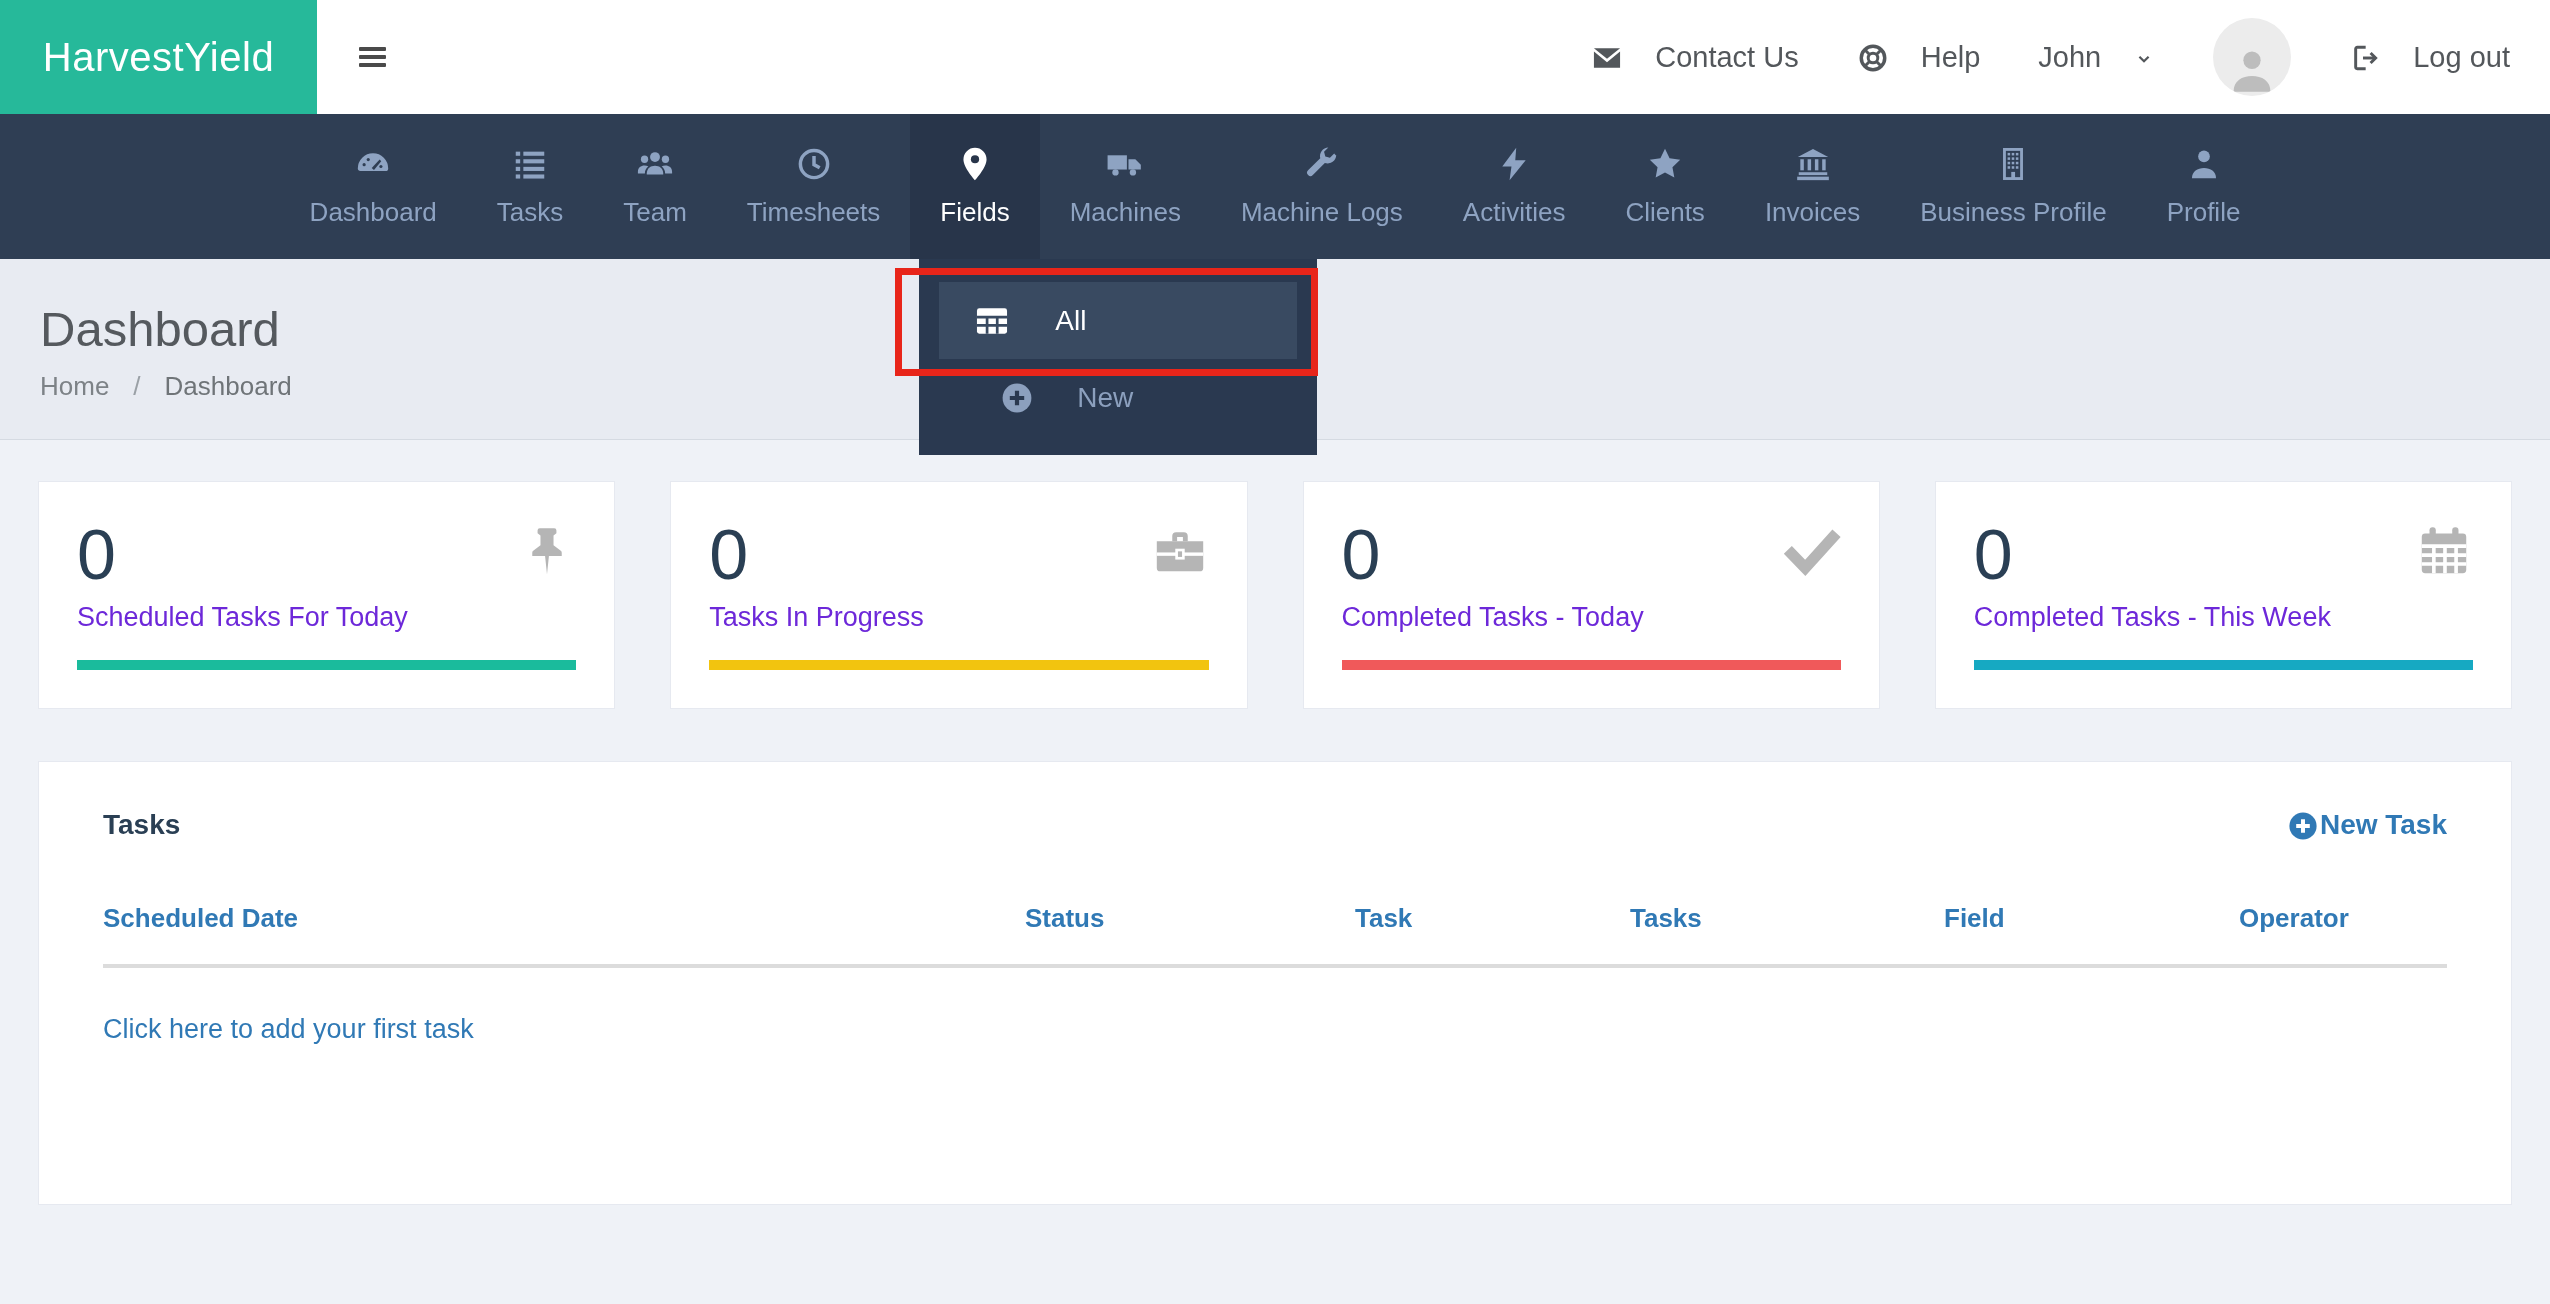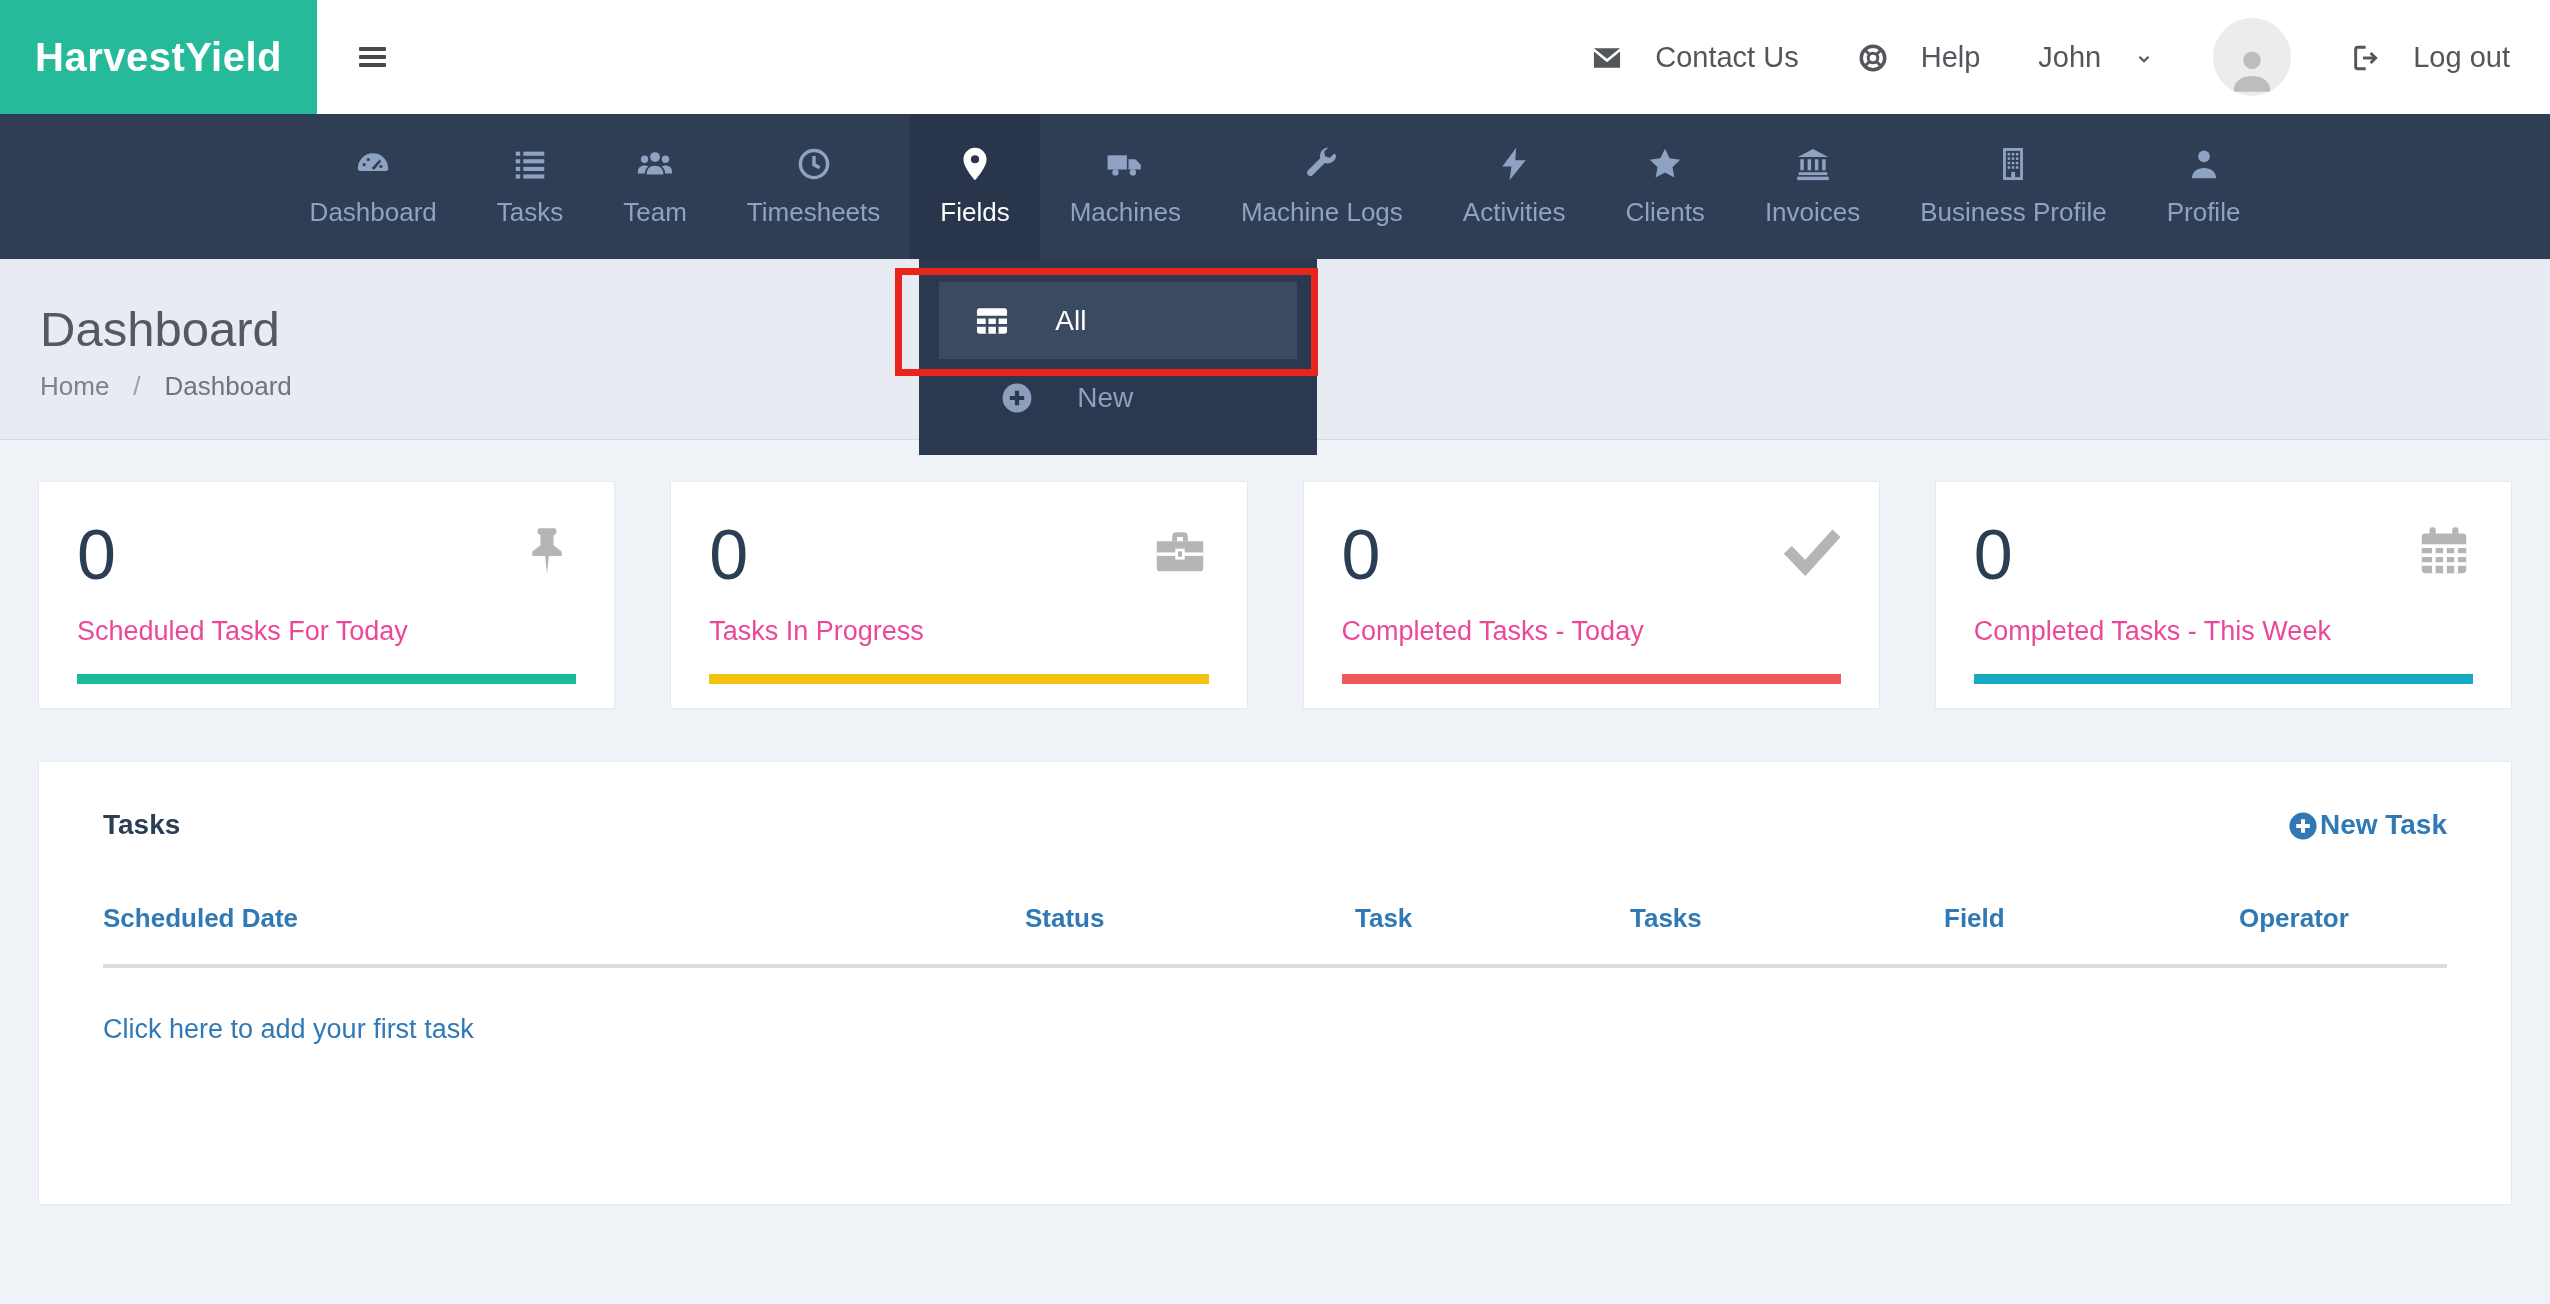--- a/index.html
+++ b/index.html
@@ -1,21 +1,21 @@
 <!DOCTYPE html>
 <html><head>
 <meta charset="utf-8">
 <style>
   * { margin:0; padding:0; box-sizing:border-box; }
   html,body { width:2550px; height:1304px; overflow:hidden;
     font-family:"Liberation Sans","DejaVu Sans",sans-serif; background:#EFF2F7; }
 
   
   .topbar { height:114px; background:#fff; display:flex; align-items:stretch; position:relative; z-index:5; }
-  .logo { width:317px; background:#26B99A; color:#fff; font-size:40px; font-weight:bold;
+  .logo { width:317px; background:#26B99A; color:#fff; font-size:40px; font-weight:normal;
     display:flex; align-items:center; justify-content:center; letter-spacing:.5px; cursor:pointer; }
   .hamburger { width:110px; display:flex; align-items:center; justify-content:center; cursor:pointer; background:none; border:none; }
   .hamburger .bars { width:27px; }
   .hamburger .bars div { height:4px; background:#4a4a4a; margin:4px 0; border-radius:1px; }
   .top-right { margin-left:auto; display:flex; align-items:center; gap:58px; padding-right:40px; color:#53575b; font-size:29px; }
   .top-item { display:flex; align-items:center; gap:32px; cursor:pointer; color:#53575b; }
   .top-item svg { width:32px; height:32px; }
   .chev svg { width:22px; height:22px; }
   .avatar { width:78px; height:78px; border-radius:50%; background:#ECECEC; display:flex; align-items:flex-end; justify-content:center; overflow:hidden; cursor:pointer; }
   .avatar svg { width:52px; height:52px; color:#BDBDBD; }
@@ -47,21 +47,21 @@
   .breadcrumb .sep { color:#9AA0A6; }
   .breadcrumb .current { color:#6F7478; }
   .breadcrumb .bc-home { cursor:pointer; }
 
   
   .cards { display:flex; gap:55px; margin:41px 38px 0; }
   .card { flex:1; height:228px; background:#fff; border:1px solid #E6E9F0; position:relative; padding:38px 38px 0; }
   .card .value { font-size:70px; font-weight:300; color:#2A3F54; line-height:1; }
   .card .card-ico { position:absolute; right:38px; top:40px; color:#B5B5B5; }
   .card .card-ico svg { width:58px; height:58px; }
-  .card .label { margin-top:26px; font-size:27px; color:#ec4899; }
+  .card .label { margin-top:12px; font-size:27px; color:#6d28d9; }
   .card .bar { margin-top:27px; height:10px; }
 
   
   .panel { margin:52px 38px 0; height:444px; background:#fff; border:1px solid #E6E9F0; padding:46px 64px 0; }
   .panel-head { display:flex; align-items:center; }
   .panel-title { font-size:28px; font-weight:bold; color:#2A3F54; }
   .new-task { margin-left:auto; display:flex; align-items:center; color:#3079B5;
     font-size:28px; font-weight:bold; background:none; border:none; cursor:pointer; }
   .new-task svg { width:34px; height:34px; --cut:#fff; }
   .thead { margin-top:60px; display:grid; grid-template-columns:882px 290px 235px 274px 255px auto;

